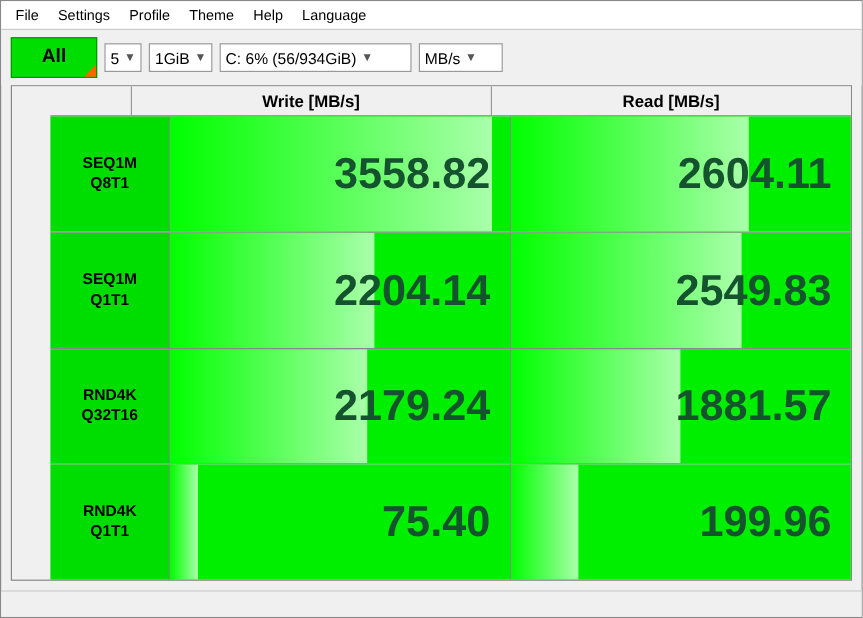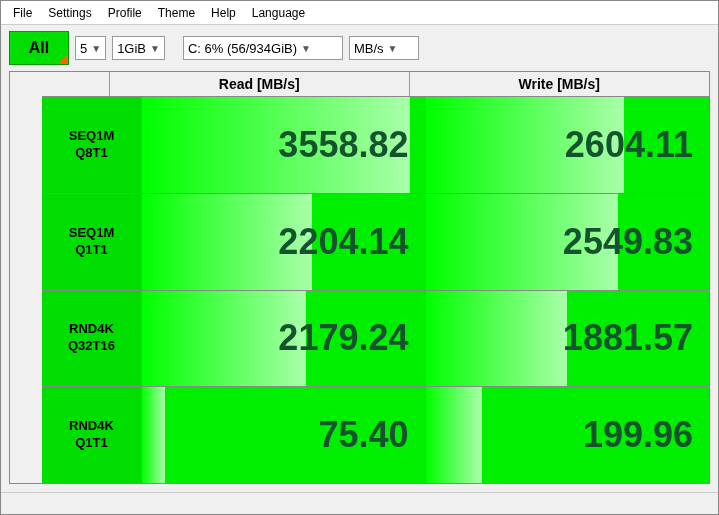--- a/index.html
+++ b/index.html
@@ -99,21 +99,21 @@
       gap: 6px;
       height: 46px;
       flex-shrink: 0;
     }
     .all-btn {
       background: #00dd00;
       border: 1px solid #009900;
       color: #000;
       font-weight: bold;
       font-size: 16px;
-      width: 60px;
+      width: 72px;
       height: 34px;
       cursor: pointer;
       position: relative;
     }
     .all-btn::after {
       content: '';
       position: absolute;
       bottom: 0;
       right: 0;
       width: 0;
@@ -127,21 +127,21 @@
       align-items: center;
       background: #fff;
       border: 1px solid #999;
       height: 24px;
       padding: 0 4px;
       font-size: 13px;
       cursor: pointer;
       gap: 4px;
     }
     .dropdown-arrow { font-size: 10px; color: #555; }
-    .dropdown-wide { min-width: 160px; margin-left: 12px; }
+    .dropdown-wide { min-width: 160px; }
     .unit-dropdown { min-width: 70px; }
 
     
     .main-content {
       flex: 1;
       padding: 0 8px 8px 8px;
       display: flex;
       flex-direction: column;
       gap: 0;
     }
@@ -283,22 +283,22 @@
       <span>MB/s</span>
       <span class="dropdown-arrow">▼</span>
     </div>
   </div>
 
   <div class="main-content">
     <div class="results-table">
 
       <div class="table-header">
         <div class="header-cell header-cell-empty"></div>
+        <div class="header-cell">Write [MB/s]</div>
         <div class="header-cell">Read [MB/s]</div>
-        <div class="header-cell">Write [MB/s]</div>
       </div>
 
       <div class="table-body">
 
         <div class="table-row">
           <div class="row-label">
             <span>SEQ1M</span>
             <span>Q8T1</span>
           </div>
           <div class="row-value val-3558">

